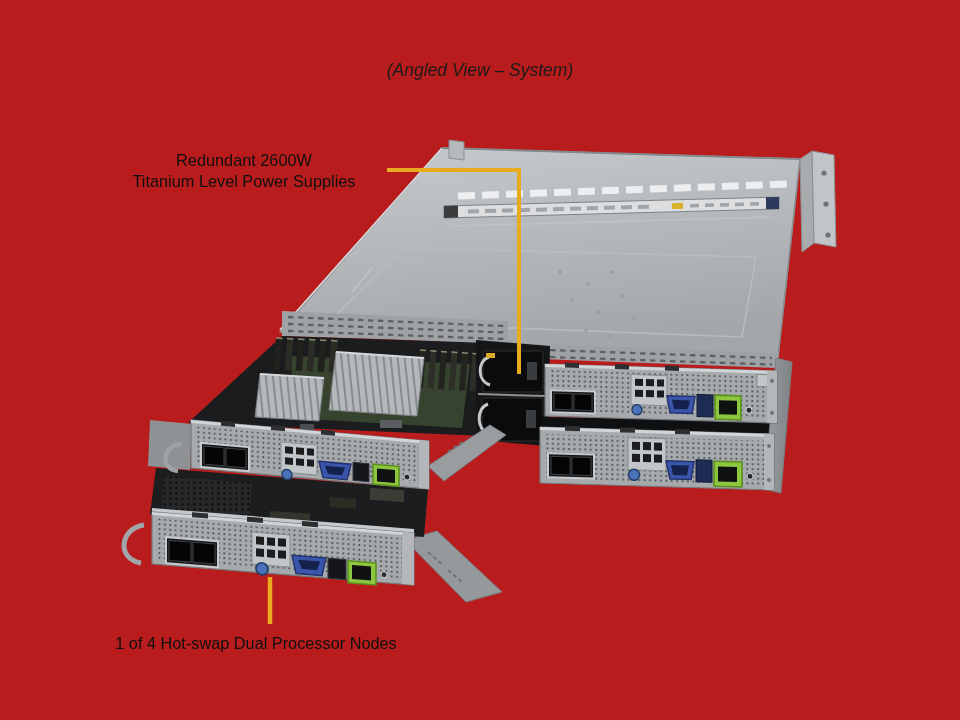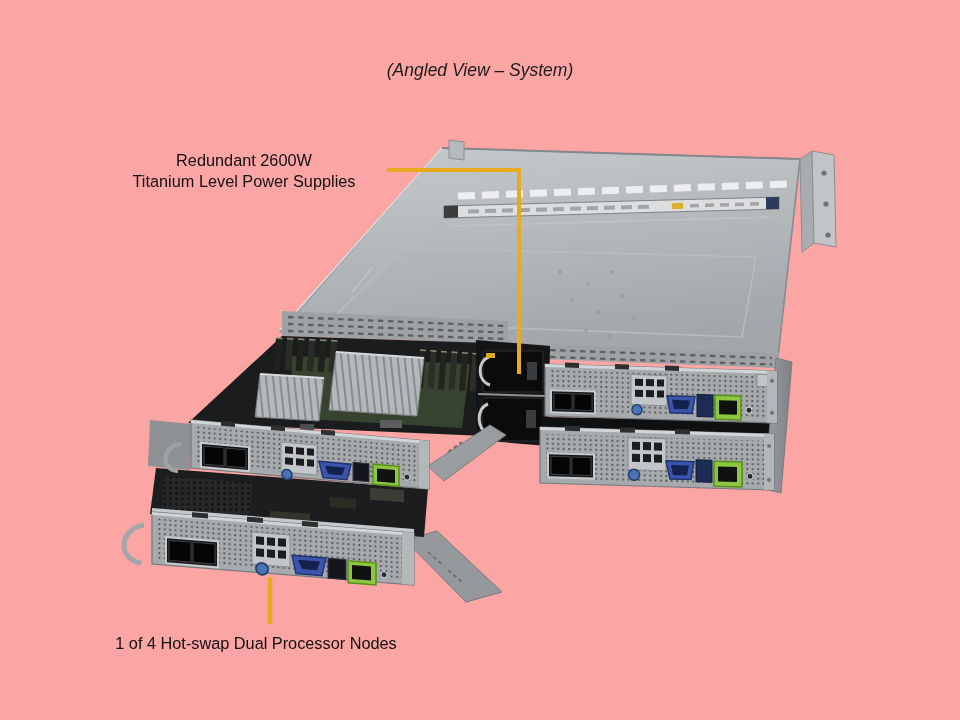--- a/index.html
+++ b/index.html
@@ -1,16 +1,16 @@
 <!DOCTYPE html>
 <html><head>
 <meta charset="utf-8">
 <style>
   html,body{margin:0;padding:0;background:#fff;}
-  #canvas{position:relative;width:960px;height:720px;background:#fca5a5;overflow:hidden;
+  #canvas{position:relative;width:960px;height:720px;background:#b91c1c;overflow:hidden;
           font-family:"Liberation Sans",sans-serif;}
   svg{position:absolute;left:0;top:0;}
   text{font-family:"Liberation Sans",sans-serif;}
   .title-text{font-size:17.5px;font-style:italic;fill:#1b1b1b;}
   .label-text{font-size:16.3px;fill:#101010;}
 </style>
 </head>
 <body>
 
 <div id="canvas">

